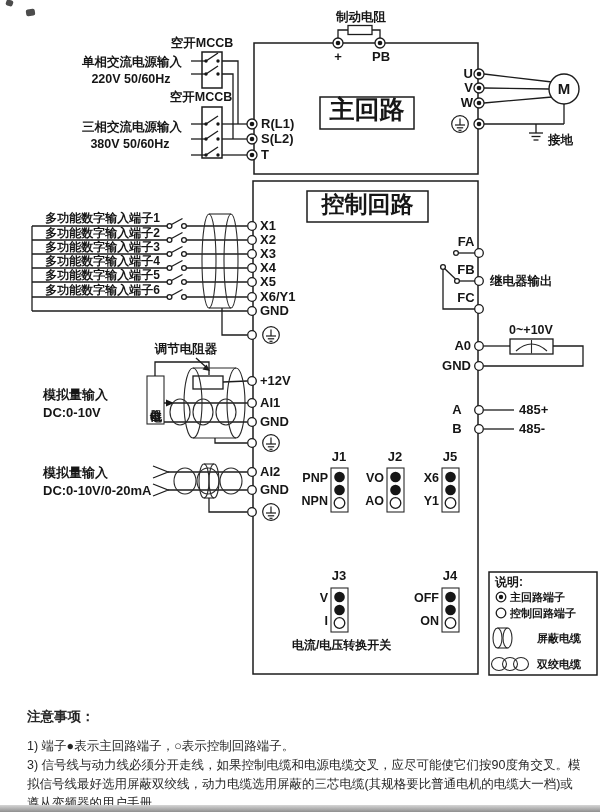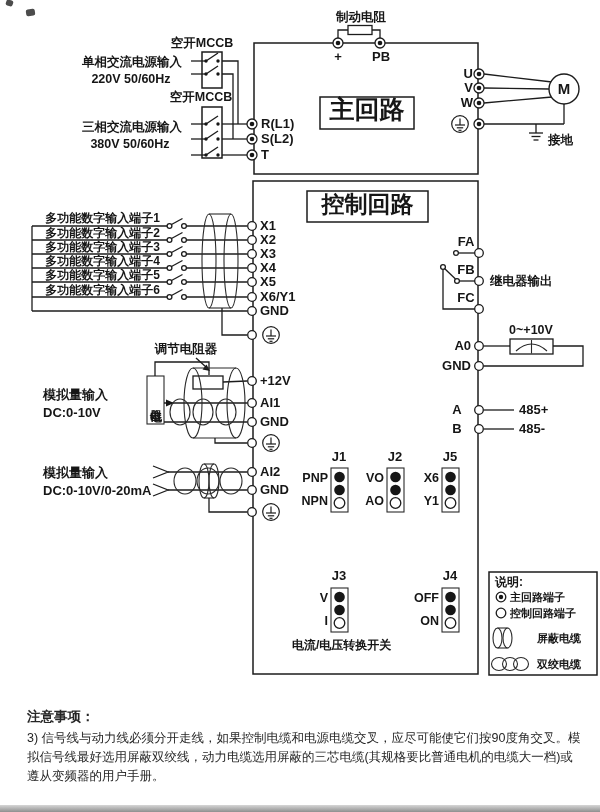--- a/index.html
+++ b/index.html
@@ -10,21 +10,21 @@
   .wire{stroke:#1c1c1c;stroke-width:1.3;fill:none;}
   .box{stroke:#1c1c1c;stroke-width:1.5;fill:none;}
   .thin{stroke:#2a2a2a;stroke-width:1.1;fill:none;}
   .fillb{fill:#161616;stroke:none;}
   .openc{fill:#ffffff;stroke:#1c1c1c;stroke-width:1.3;}
   .pot-label{position:absolute;left:146px;top:377px;width:19px;height:46px;
              writing-mode:vertical-rl;text-orientation:upright;text-align:center;
              font-size:12px;font-weight:bold;color:#161616;line-height:19px;}
   .notes{position:absolute;left:27px;top:707px;width:556px;color:#262626;
          font-size:12.5px;line-height:19px;}
-  .notes .nt{font-weight:bold;font-size:13.5px;margin-bottom:3px;}
+  .notes .nt{font-weight:bold;font-size:13.5px;margin-bottom:11px;}
   .notes .ni{margin-top:0px;}
   .speck{position:absolute;background:#4c4c4c;border-radius:2px;}
   .sk1{left:6px;top:0px;width:7px;height:6px;transform:rotate(18deg);}
   .sk2{left:26px;top:9px;width:9px;height:7px;transform:rotate(-8deg);}
   .scanbar{position:absolute;left:0;top:805px;width:600px;height:7px;
            background:linear-gradient(#d6d6d6,#8f8f8f);}
 </style>
 </head>
 <body>
 
@@ -389,20 +389,21 @@
       <ellipse cx="521" cy="664" rx="7.5" ry="6.5"></ellipse>
     </g>
     <text x="537" y="668" font-size="11">双绞电缆</text>
   </g>
 </svg>
 
 <div class="pot-label">电位器</div>
 
 <div class="notes">
   <div class="nt">注意事项：</div>
+  <div class="ni">1) 端子●表示主回路端子，○表示控制回路端子。</div>
   <div class="ni">3) 信号线与动力线必须分开走线，如果控制电缆和电源电缆交叉，应尽可能使它们按90度角交叉。模拟信号线最好选用屏蔽双绞线，动力电缆选用屏蔽的三芯电缆(其规格要比普通电机的电缆大一档)或遵从变频器的用户手册。</div>
 </div>
 
 <div class="speck sk1"></div>
 <div class="speck sk2"></div>
 <div class="scanbar"></div>
 
 </div>
 
 </body></html>

